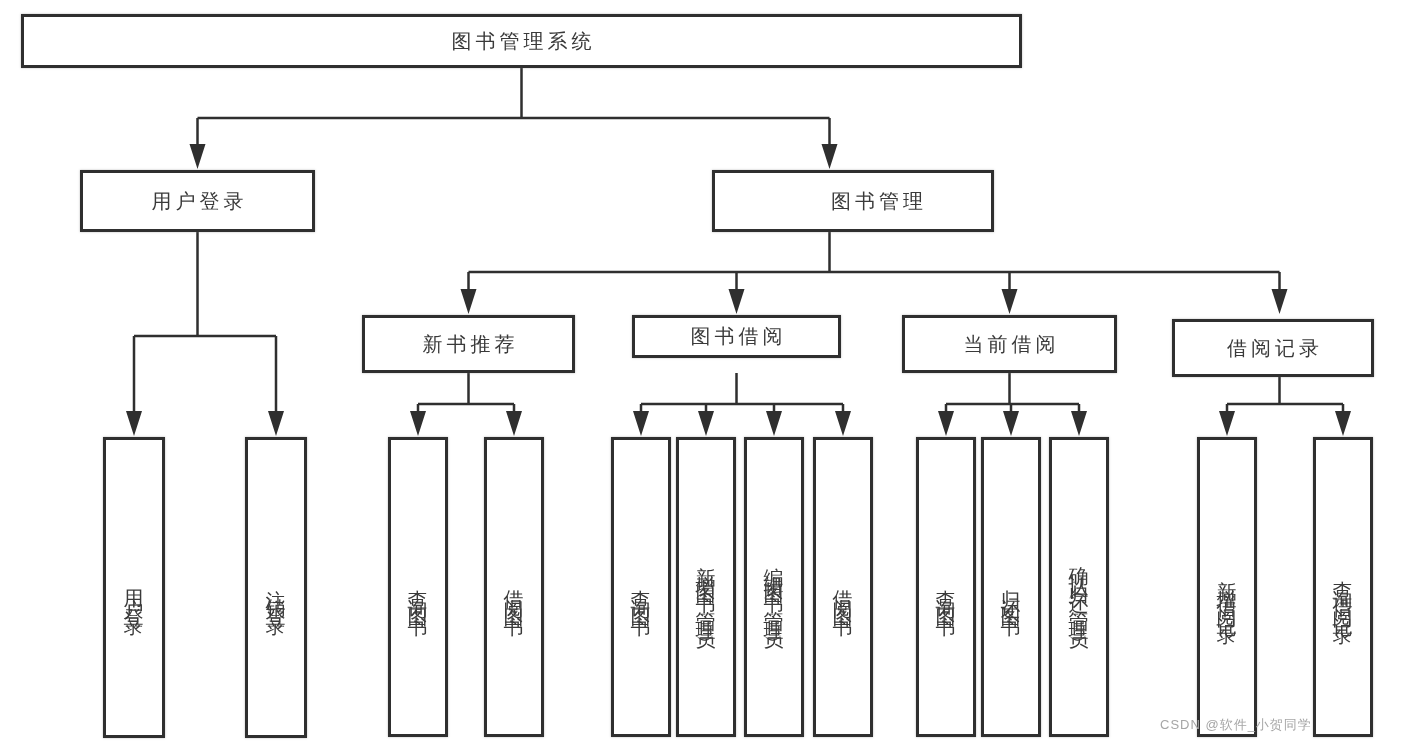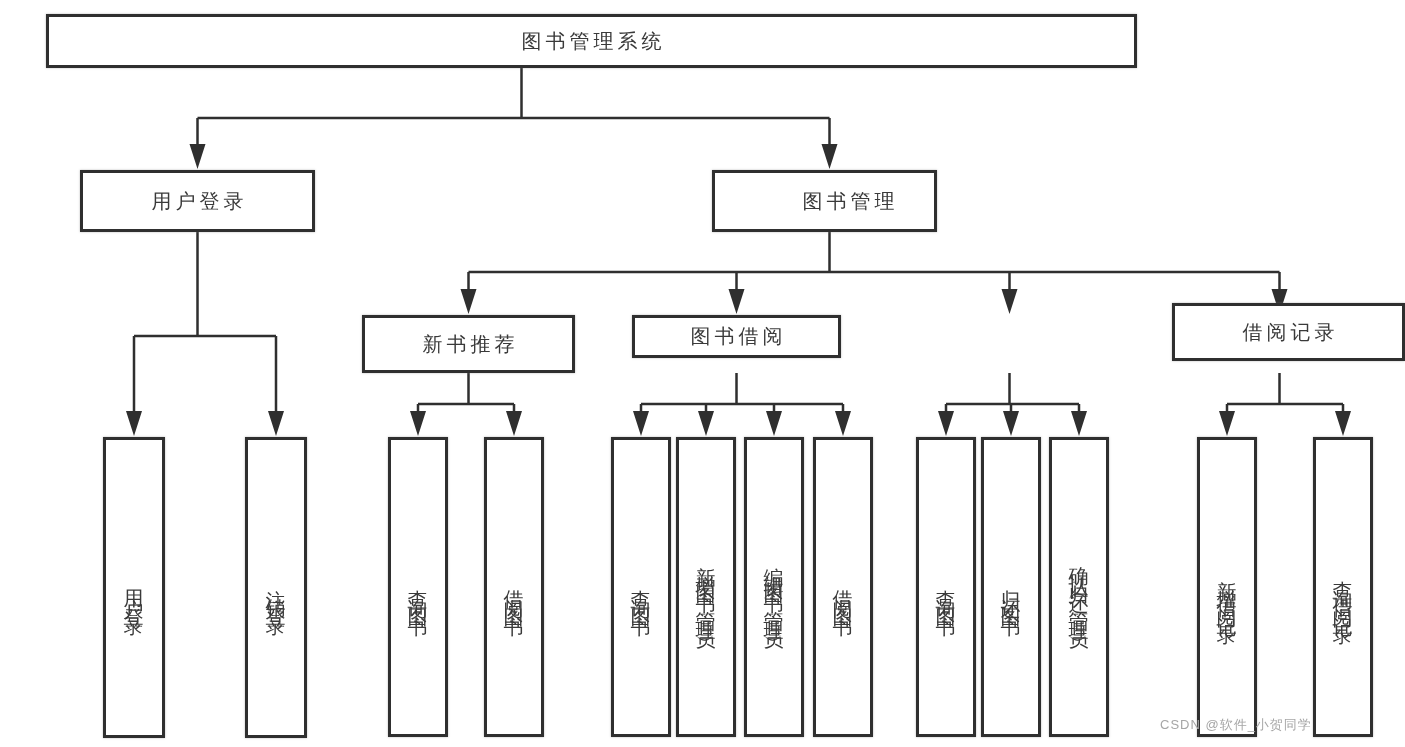--- a/index.html
+++ b/index.html
@@ -91,38 +91,41 @@
       <path d="M1009.5,373 V404 M946,404 H1079 M946,404 V413 M1011,404 V413 M1079,404 V413" fill="none" stroke="#2f2f2f" stroke-width="2.5"></path>
       <path d="M938,411 L954,411 L946,436 Z M1003,411 L1019,411 L1011,436 Z M1071,411 L1087,411 L1079,436 Z" fill="#2f2f2f" stroke="none"></path>
     </g>
 
     <g>
       <path d="M1279.5,373 V404 M1227,404 H1343 M1227,404 V413 M1343,404 V413" fill="none" stroke="#2f2f2f" stroke-width="2.5"></path>
       <path d="M1219,411 L1235,411 L1227,436 Z M1335,411 L1351,411 L1343,436 Z" fill="#2f2f2f" stroke="none"></path>
     </g>
   </svg>
 
-  <div class="box hbox" style="left:21px; top:14px; width:1091px; height:54px;margin-left:25px;">
+  <div class="box hbox" style="left:21px; top:14px; width:1001px; height:54px;">
     <span class="lbl">图书管理系统</span>
   </div>
 
   <div class="box hbox" style="left:80px; top:170px; width:235px; height:62px;">
     <span class="lbl">用户登录</span>
   </div>
-  <div class="box hbox" style="left:712px; top:170px; width:225px; height:62px;padding-left:48px;">
+  <div class="box hbox" style="left:712px; top:170px; width:282px; height:62px;padding-left:48px;">
     <span class="lbl">图书管理</span>
   </div>
 
   <div class="box hbox" style="left:362px; top:315px; width:213px; height:58px;">
     <span class="lbl">新书推荐</span>
   </div>
   <div class="box hbox" style="left:632px; top:315px; width:209px; height:43px;">
     <span class="lbl">图书借阅</span>
   </div>
-  <div class="box hbox" style="left:1172px; top:303px; width:233px; height:58px;">
+  <div class="box hbox" style="left:902px; top:315px; width:215px; height:58px;">
+    <span class="lbl">当前借阅</span>
+  </div>
+  <div class="box hbox" style="left:1172px; top:319px; width:202px; height:58px;">
     <span class="lbl">借阅记录</span>
   </div>
 
   <div class="box vbox" style="left:103px; top:437px; width:62px; height:301px;">
     <span class="vlbl">用户登录</span>
   </div>
   <div class="box vbox" style="left:245px; top:437px; width:62px; height:301px;">
     <span class="vlbl">注销登录</span>
   </div>
 

